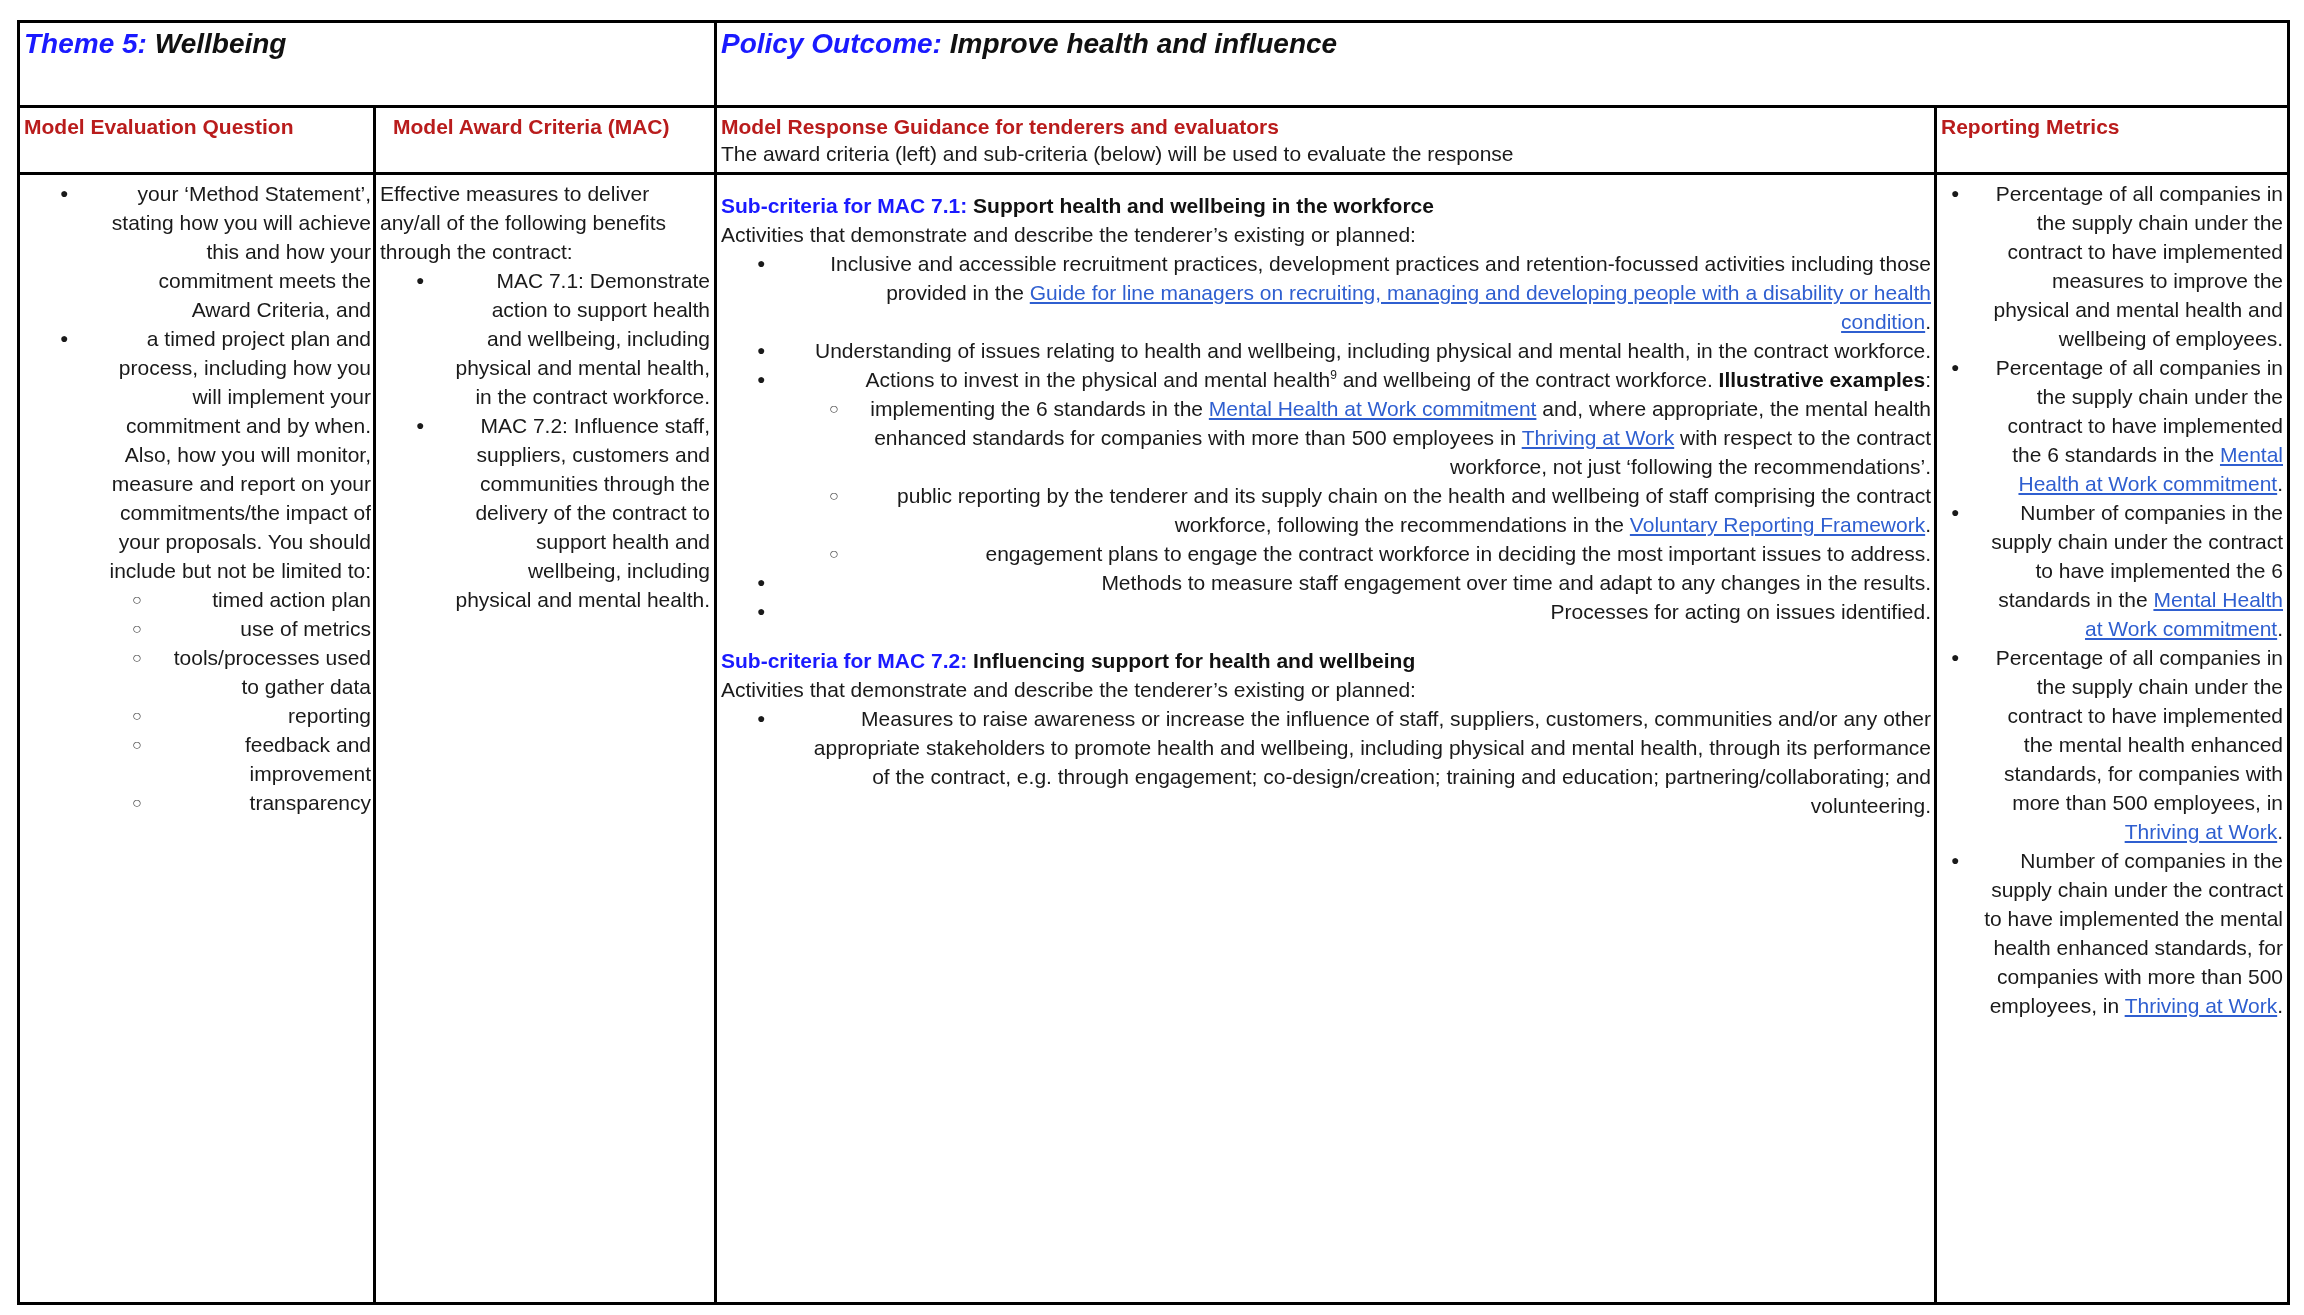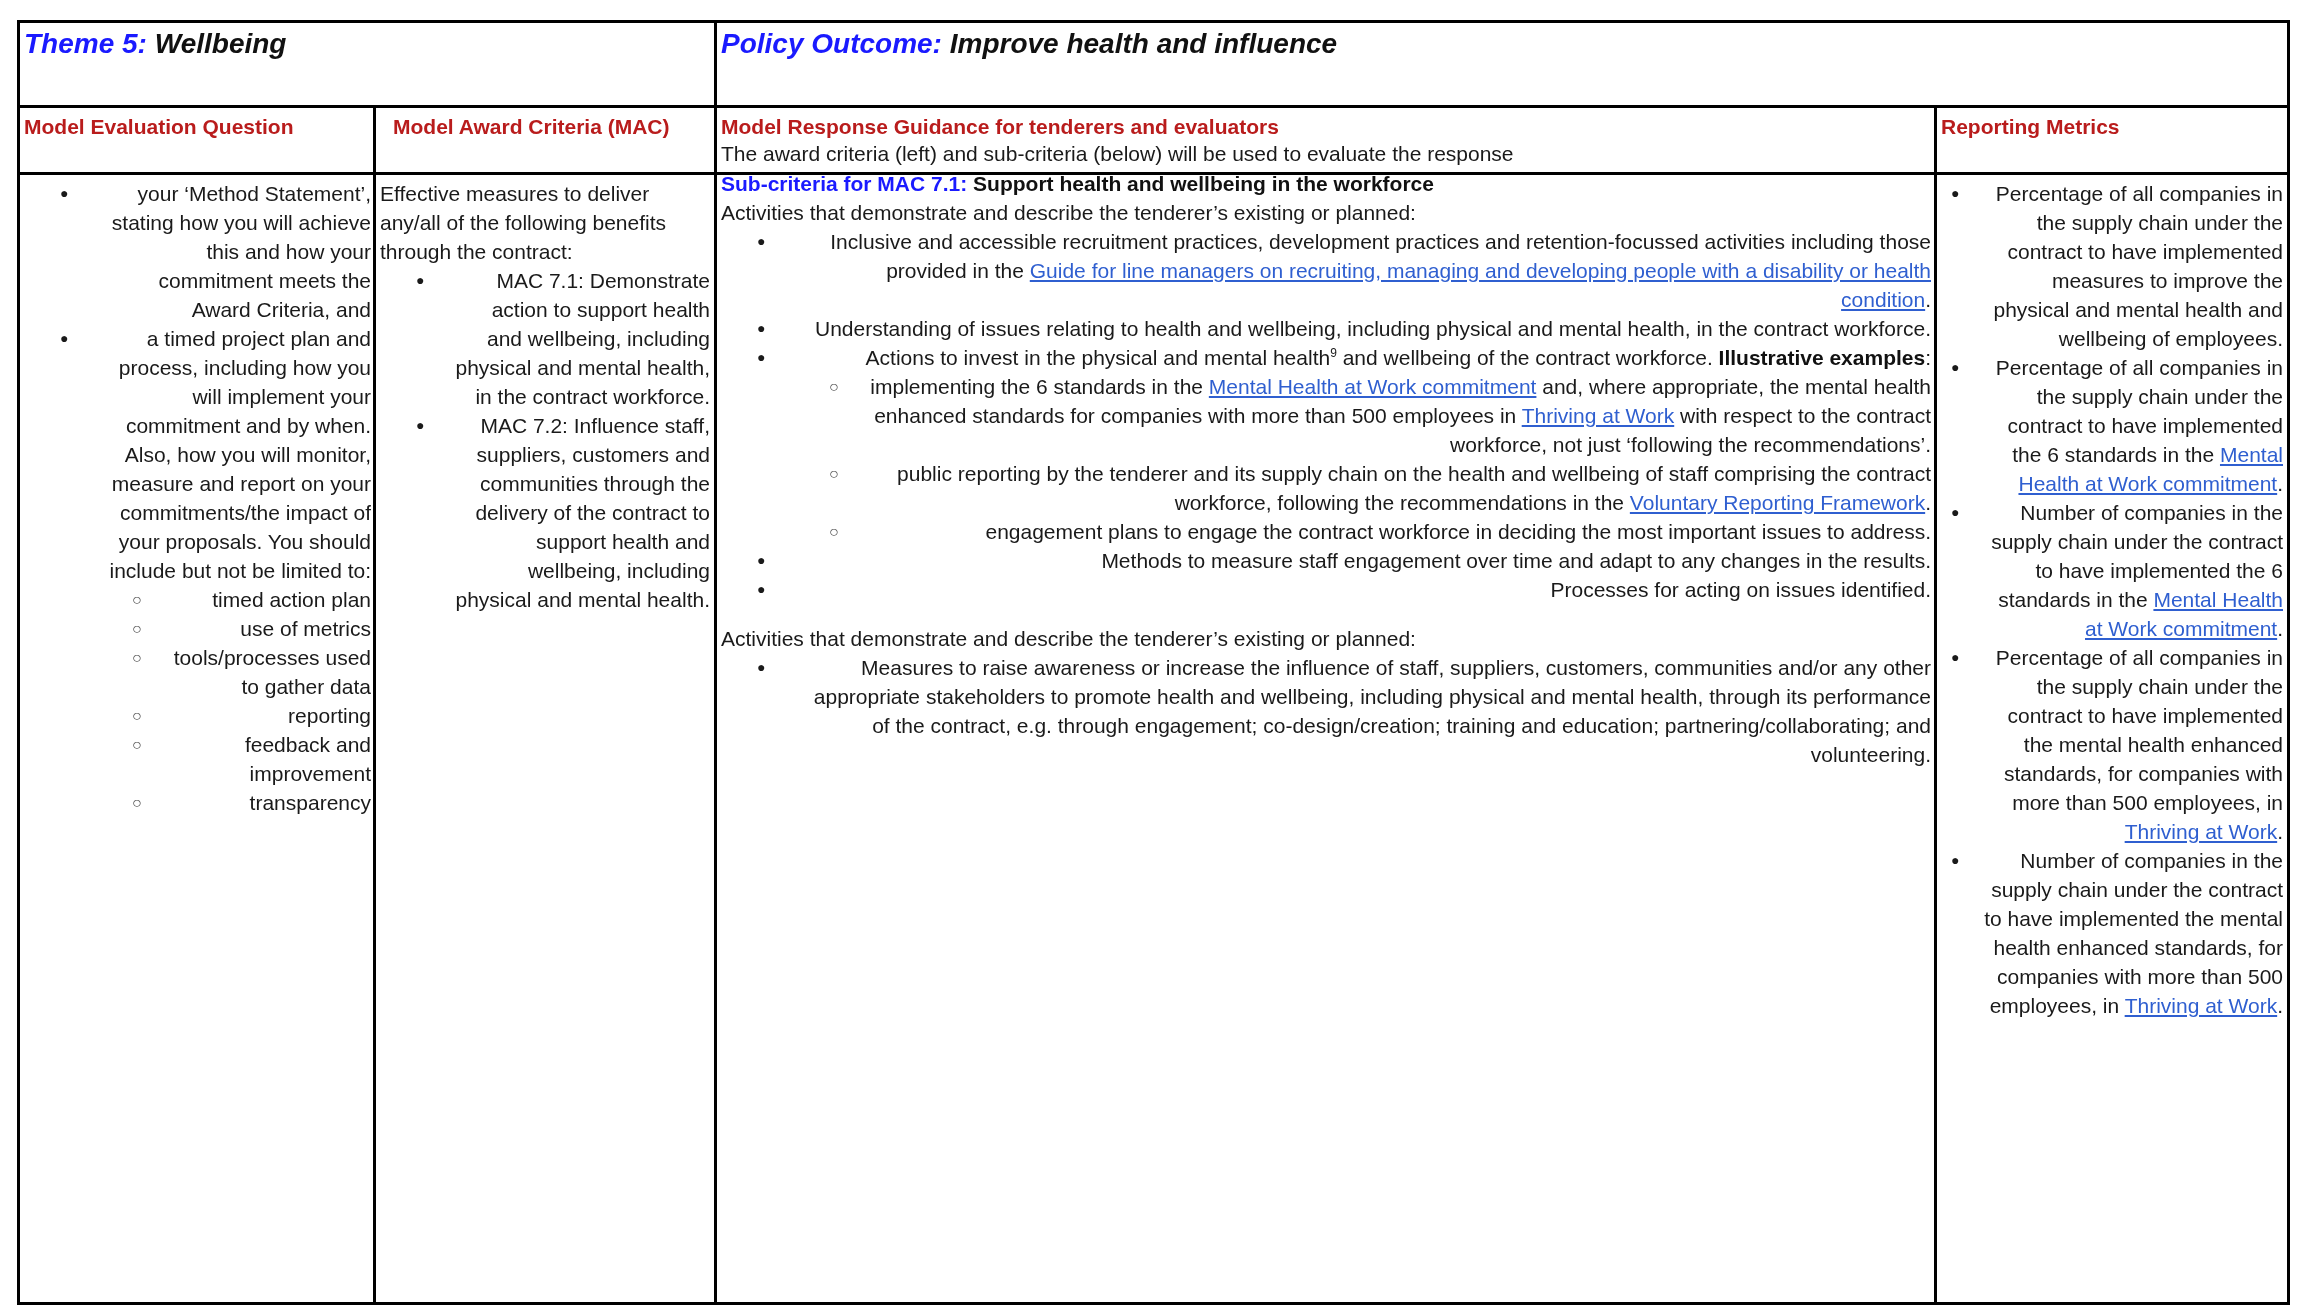--- a/index.html
+++ b/index.html
@@ -73,41 +73,45 @@
   </div>
 
   <div class="cell txt" style="left:360px; top:156px; width:330px;">
     <div>Effective measures to deliver any/all of the following benefits through the contract:</div>
     <ul class="b1">
       <li>MAC 7.1: Demonstrate action to support health and wellbeing, including physical and mental health, in the contract workforce.</li>
       <li>MAC 7.2: Influence staff, suppliers, customers and communities through the delivery of the contract to support health and wellbeing, including physical and mental health.</li>
     </ul>
   </div>
 
-  <div class="cell txt" style="left:701px; top:146px; width:1210px;">
+  <div class="cell txt" style="left:701px; top:168px; width:1210px;">
     <div>
       <span class="blue bold" style="color:#1a1aff">Sub-criteria for MAC 7.1:</span>
       <span class="bold">Support health and wellbeing in the workforce</span>
     </div>
     <div>Activities that demonstrate and describe the tenderer’s existing or planned:</div>
     <ul class="b1">
       <li><span>Inclusive and accessible recruitment practices, development practices and retention-focussed activities including those provided in the </span><a class="lnk">Guide for line managers on recruiting, managing and developing people with a disability or health condition</a><span>.</span></li>
       <li>Understanding of issues relating to health and wellbeing, including physical and mental health, in the contract workforce.</li>
       <li>
         <span>Actions to invest in the physical and mental health</span><sup>9</sup><span> and wellbeing of the contract workforce. </span><span class="bold">Illustrative examples</span><span>:</span>
         <ul class="b2">
           <li><span>implementing the 6 standards in the </span><a class="lnk">Mental Health at Work commitment</a><span> and, where appropriate, the mental health enhanced standards for companies with more than 500 employees in </span><a class="lnk">Thriving at Work</a><span> with respect to the contract workforce, not just ‘following the recommendations’.</span></li>
           <li><span>public reporting by the tenderer and its supply chain on the health and wellbeing of staff comprising the contract workforce, following the recommendations in the </span><a class="lnk">Voluntary Reporting Framework</a><span>.</span></li>
           <li>engagement plans to engage the contract workforce in deciding the most important issues to address.</li>
         </ul>
       </li>
       <li>Methods to measure staff engagement over time and adapt to any changes in the results.</li>
       <li>Processes for acting on issues identified.</li>
     </ul>
     <div style="height:20px"></div>
+    <div>
+      <span class="bold" style="color:#1a1aff">Sub-criteria for MAC 7.2:</span>
+      <span class="bold">Influencing support for health and wellbeing</span>
+    </div>
     <div>Activities that demonstrate and describe the tenderer’s existing or planned:</div>
     <ul class="b1">
       <li>Measures to raise awareness or increase the influence of staff, suppliers, customers, communities and/or any other appropriate stakeholders to promote health and wellbeing, including physical and mental health, through its performance of the contract, e.g. through engagement; co-design/creation; training and education; partnering/collaborating; and volunteering.</li>
     </ul>
   </div>
 
   <div class="cell txt" style="left:1921px; top:156px; width:342px;">
     <ul class="rm">
       <li>Percentage of all companies in the supply chain under the contract to have implemented measures to improve the physical and mental health and wellbeing of employees.</li>
       <li><span>Percentage of all companies in the supply chain under the contract to have implemented the 6 standards in the </span><a class="lnk">Mental Health at Work commitment</a><span>.</span></li>

